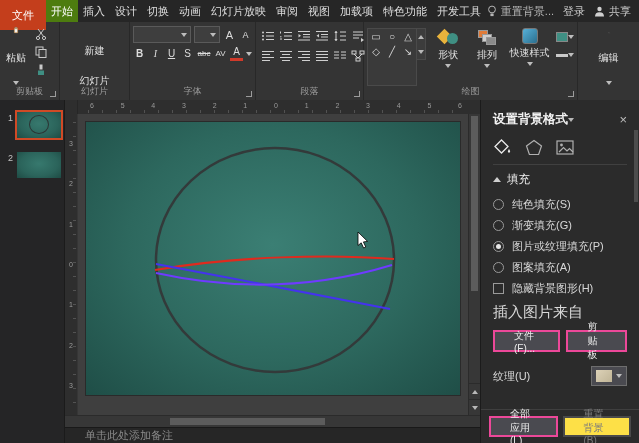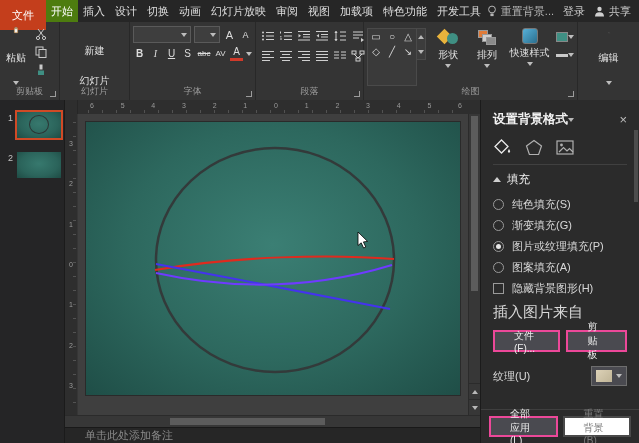--- a/index.html
+++ b/index.html
@@ -100,21 +100,21 @@
 .checkbox{width:11px;height:11px;border:1px solid #9a9a9a;margin-right:8px;flex-shrink:0}
 .insert-from{margin-top:4px;font-size:15px;color:#d8d8d8}
 .pbtn-row{display:flex;gap:6px;margin-top:8px}
 .pbtn{height:22px;background:#4a4a50;border:2px solid #ec4899;color:#ececec;font-size:10px;display:flex;align-items:center;justify-content:center;padding:0 19px}
 .texture-row{display:flex;align-items:center;margin-top:14px;font-size:11px;color:#d8d8d8}
 .texture-btn{margin-left:auto;width:36px;height:20px;background:#4a4a50;border:1px solid #6e6e6e;display:flex;align-items:center;justify-content:space-evenly}
 .texture-prev{width:16px;height:12px;background:linear-gradient(135deg,#ddd2b8,#bfb496)}
 .panel-scroll{position:absolute;right:1px;top:30px;width:4px;height:72px;background:#4d4d4d}
 .panel-bottom{height:34px;border-top:1px solid #3f3f3f;display:flex;gap:5px;padding:6px 8px}
 .panel-bottom .pbtn{flex:1;height:auto}
-.pbtn.disabled{background:#ffffff;border-color:#4a4a4a;color:#7c7c7c}
+.pbtn.disabled{background:#fde047;border-color:#4a4a4a;color:#7c7c7c}
 .svgico{display:block}
 </style>
 </head>
 <body>
 
 <div class="app">
 
   <div class="tabbar">
     <div class="file-tab">文件</div>
     <div class="tab active">开始</div>

